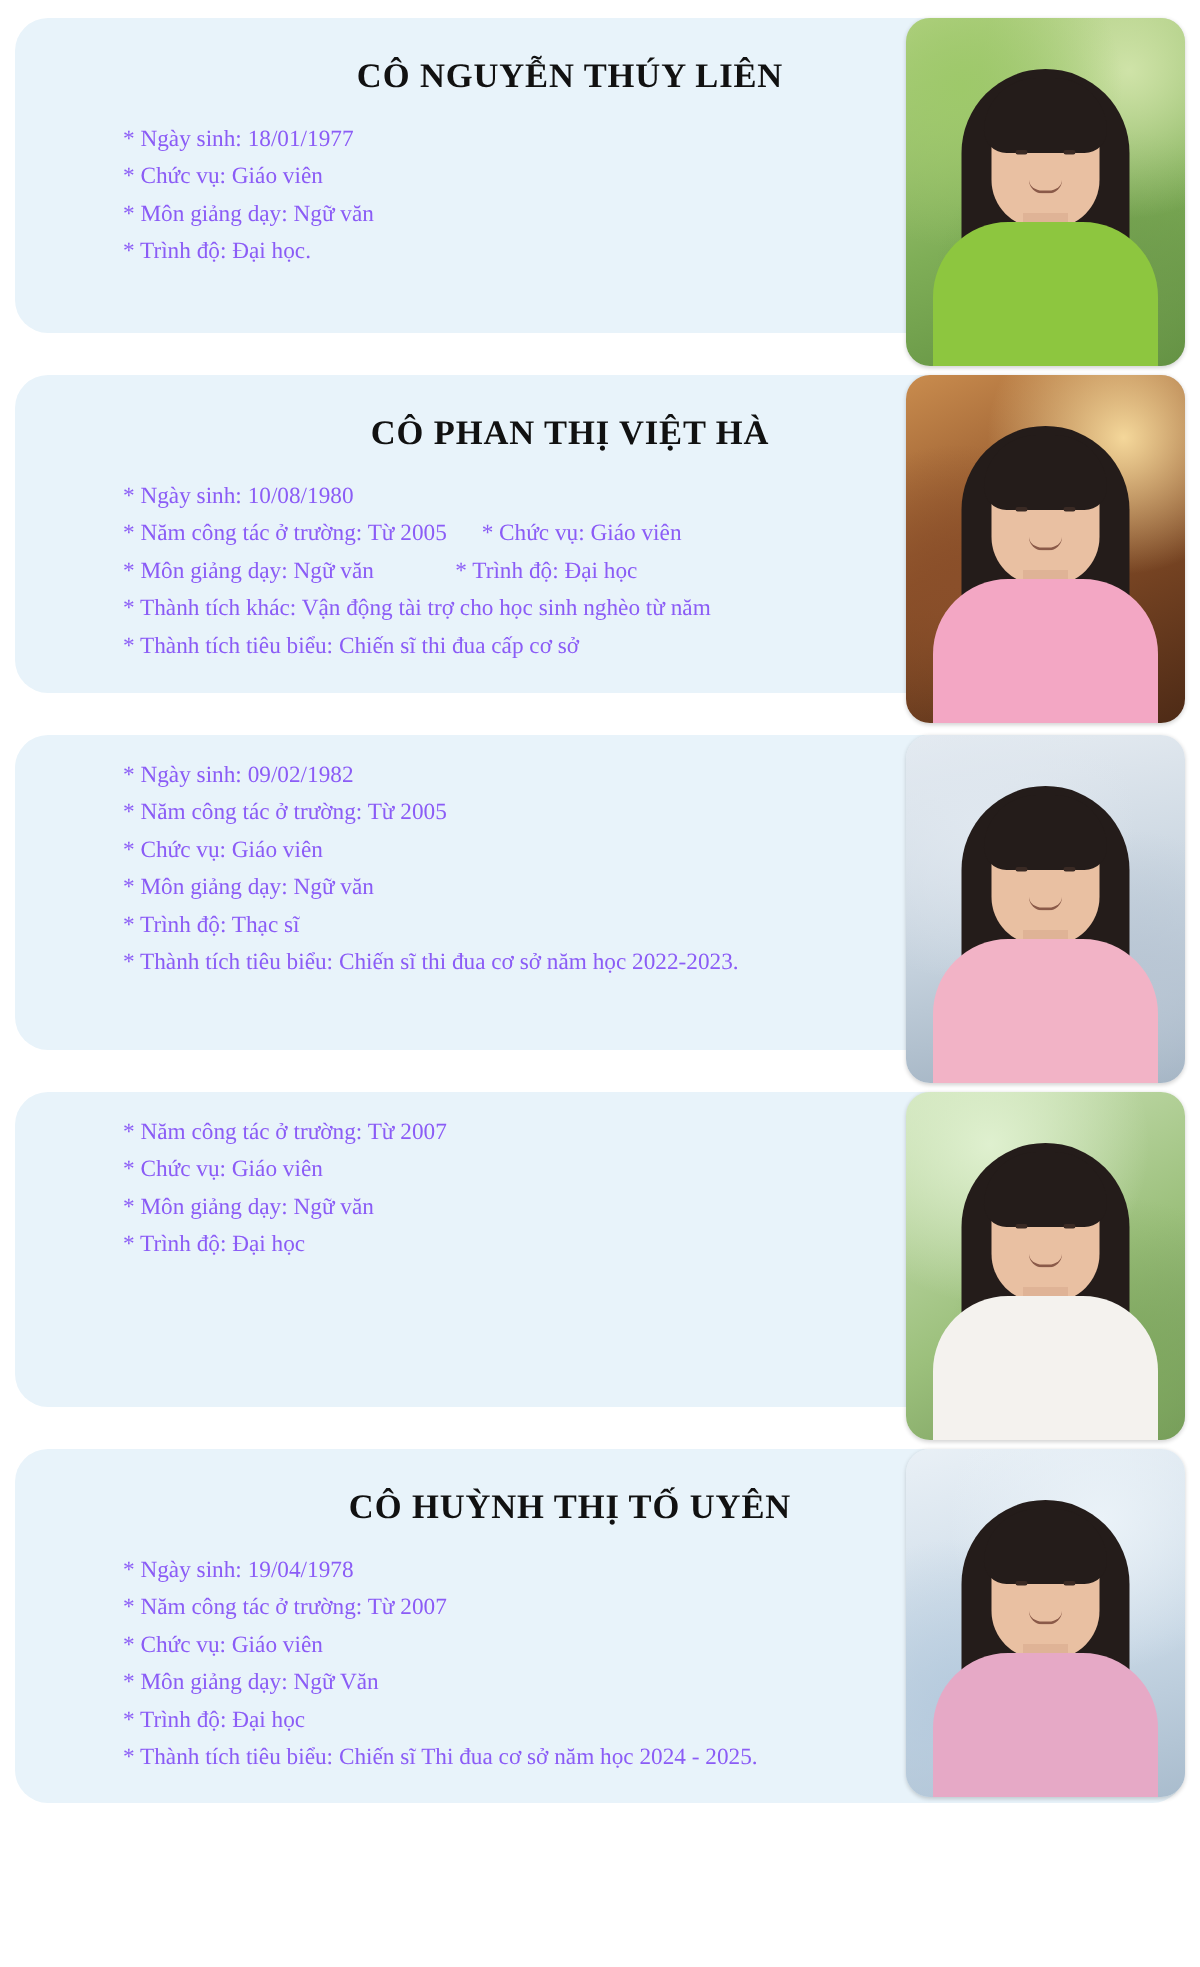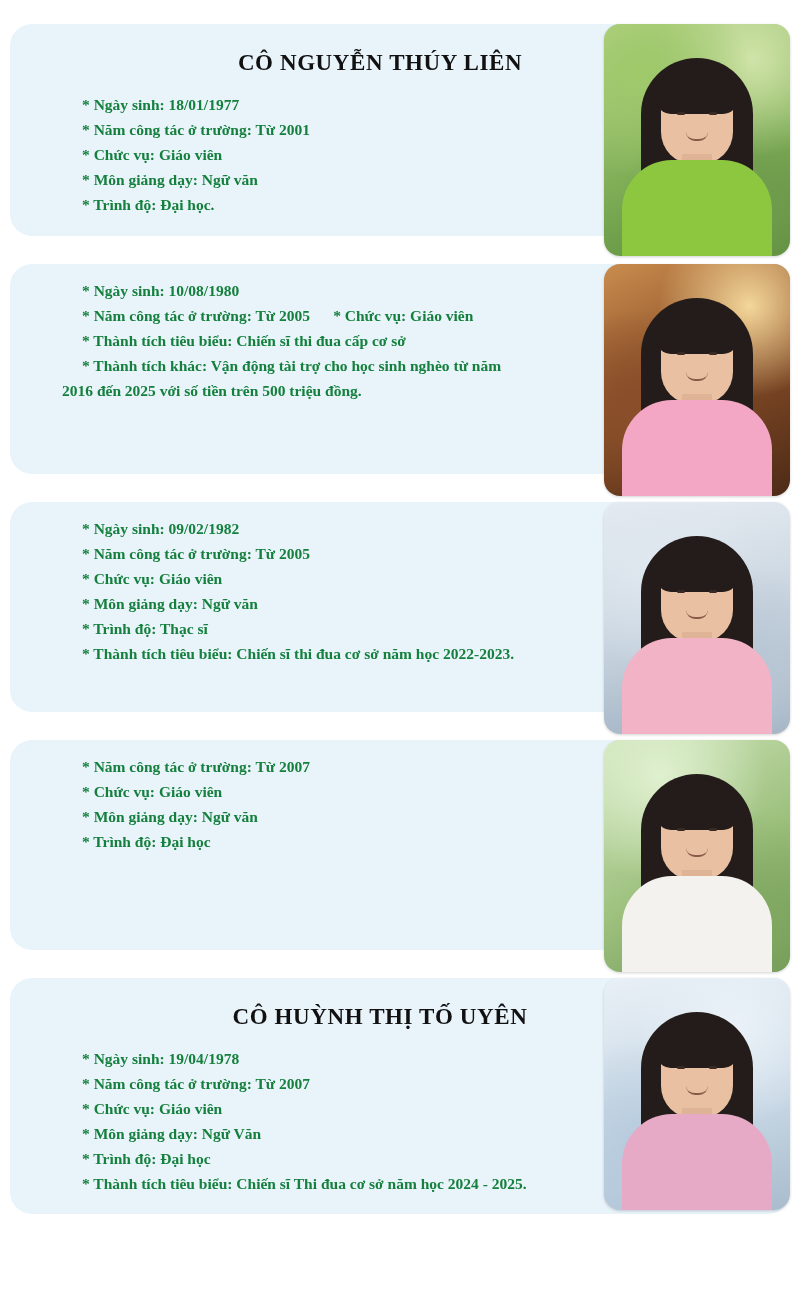--- a/index.html
+++ b/index.html
@@ -12,21 +12,21 @@
   .page {
     width: 800px;
     min-height: 1311px;
     margin: 0 auto;
     position: relative;
     background: #ffffff;
     padding: 8px 0 12px 0;
   }
   .card {
     position: relative;
-    margin: 16px 10px 28px 10px;
+    margin: 4px 10px 28px 10px;
     display: flex;
     align-items: stretch;
   }
   .card-body {
     flex: 1 1 auto;
     background: #e8f3fa;
     border-radius: 22px;
     padding: 14px 26px 18px 26px;
     min-height: 210px;
   }
@@ -39,22 +39,22 @@
     margin: 12px 0 16px 0;
     padding-right: 40px;
   }
   .card-lines {
     margin: 0;
     padding: 0;
     list-style: none;
   }
   .card-lines li {
     font-size: 15.5px;
-    font-weight: bold;
-    color: #15803d;
+    font-weight: normal;
+    color: #8b5cf6;
     line-height: 1.62;
     padding-left: 46px;
     position: relative;
     white-space: pre-wrap;
   }
   .card-lines li.nopad { padding-left: 26px; }
   .photo-wrap {
     position: absolute;
     right: 0;
     top: 0;
@@ -162,21 +162,20 @@
 </head>
 <body>
 
 <div class="page">
 
   <div class="card">
     <div class="card-body">
       <div class="card-title">CÔ NGUYỄN THÚY LIÊN</div>
       <ul class="card-lines">
         <li>* Ngày sinh: 18/01/1977</li>
-        <li>* Năm công tác ở trường: Từ 2001</li>
         <li>* Chức vụ: Giáo viên</li>
         <li>* Môn giảng dạy: Ngữ văn</li>
         <li>* Trình độ: Đại học.</li>
       </ul>
     </div>
     <div class="photo-wrap">
       <div class="photo">
         <div class="bg bg1"></div>
         <div class="figure">
           <div class="hair-back"></div>
@@ -187,26 +186,27 @@
           <div class="smile"></div>
           <div class="neck"></div>
           <div class="body b1"></div>
         </div>
       </div>
     </div>
   </div>
 
   <div class="card">
     <div class="card-body">
+      <div class="card-title">CÔ PHAN THỊ VIỆT HÀ</div>
       <ul class="card-lines">
         <li>* Ngày sinh: 10/08/1980</li>
         <li>* Năm công tác ở trường: Từ 2005      * Chức vụ: Giáo viên</li>
+        <li>* Môn giảng dạy: Ngữ văn              * Trình độ: Đại học</li>
+        <li>* Thành tích khác: Vận động tài trợ cho học sinh nghèo từ năm</li>
         <li>* Thành tích tiêu biểu: Chiến sĩ thi đua cấp cơ sở</li>
-        <li>* Thành tích khác: Vận động tài trợ cho học sinh nghèo từ năm</li>
-        <li class="nopad">2016 đến 2025 với số tiền trên 500 triệu đồng.</li>
       </ul>
     </div>
     <div class="photo-wrap">
       <div class="photo">
         <div class="bg bg2"></div>
         <div class="figure">
           <div class="hair-back"></div>
           <div class="face"></div>
           <div class="hair-top"></div>
           <div class="eye l"></div>

